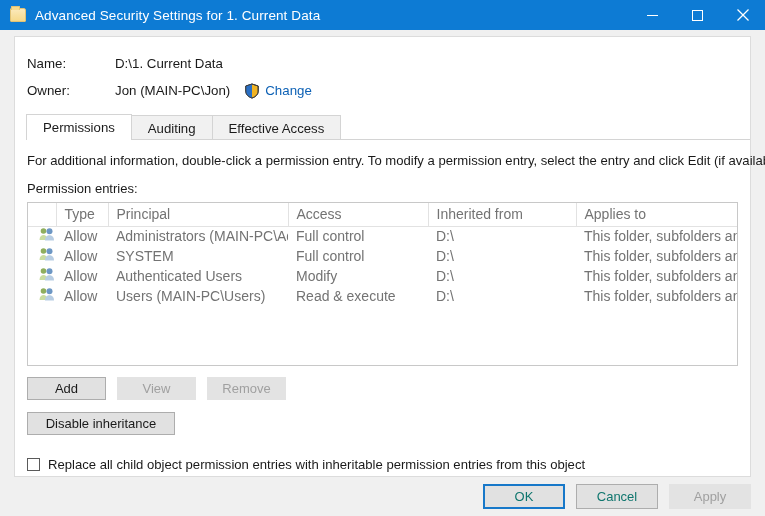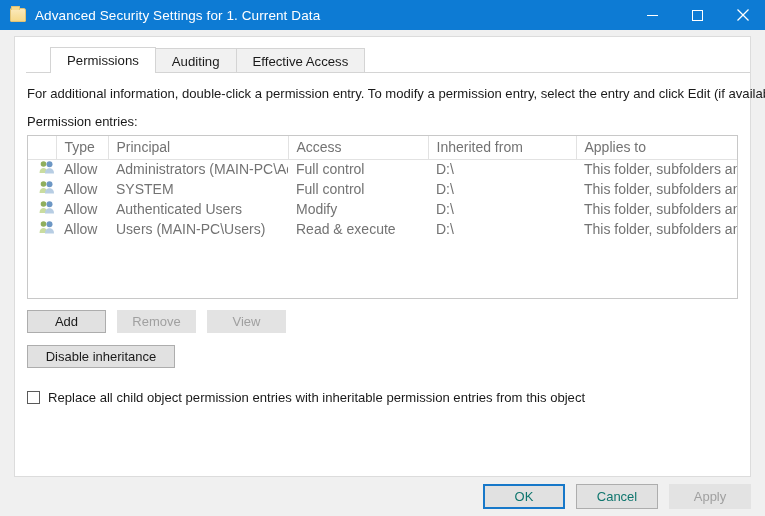--- a/index.html
+++ b/index.html
@@ -115,21 +115,20 @@
     display: flex;
     align-items: center;
     justify-content: center;
     font-size: 13.2px;
     color: #1a1a1a;
     border: 1px solid #d4d4d4;
     border-bottom: none;
     background: #f1f1f1;
     white-space: nowrap;
     position: relative;
-    margin-left: 24px;
   }
   .tab + .tab { margin-left: -1px; }
   .tab.active {
     background: #ffffff;
     height: 26px;
     z-index: 3;
     border-color: #d4d4d4;
   }
   #tab-underline {
     position: absolute;
@@ -301,20 +300,38 @@
         <svg width="12" height="12" viewBox="0 0 12 12">
             <line x1="0.5" y1="0.5" x2="11.5" y2="11.5" stroke="#ffffff" stroke-width="1.2"></line>
             <line x1="11.5" y1="0.5" x2="0.5" y2="11.5" stroke="#ffffff" stroke-width="1.2"></line>
           </svg>
       </div>
     </div>
   </div>
 
   <div id="panel">
 
+    <div id="info">
+      <div class="info-row">
+        <div class="info-label">Name:</div>
+        <div class="info-value">D:\1. Current Data</div>
+      </div>
+      <div class="info-row">
+        <div class="info-label">Owner:</div>
+        <div class="info-value">Jon (MAIN-PC\Jon)</div>
+        <span id="shield-icon">
+          <svg width="16" height="16" viewBox="0 0 16 16">
+            <path d="M8 1 L14.2 3 V8.2 C14.2 11.6 11.3 14.1 8 15 C4.7 14.1 1.8 11.6 1.8 8.2 V3 Z" fill="#f0b323" stroke="#3c3c3c" stroke-width="1"></path>
+            <path d="M8 1 L1.8 3 V8.2 C1.8 11.6 4.7 14.1 8 15 Z" fill="#2a6fc4" stroke="none"></path>
+            <path d="M8 1 L14.2 3 V8.2 C14.2 11.6 11.3 14.1 8 15 C4.7 14.1 1.8 11.6 1.8 8.2 V3 Z" fill="none" stroke="#3c3c3c" stroke-width="1"></path>
+          </svg>
+        </span>
+        <span id="change-link">Change</span>
+      </div>
+    </div>
 
     <div id="tabstrip">
       <div id="tab-underline"></div>
       <div class="tab active">Permissions</div>
       <div class="tab">Auditing</div>
       <div class="tab">Effective Access</div>
     </div>
 
     <div id="instruction">For additional information, double-click a permission entry. To modify a permission entry, select the entry and click Edit (if available).</div>
     <div id="entries-label">Permission entries:</div>
@@ -399,22 +416,22 @@
             <td>Read &amp; execute</td>
             <td>D:\</td>
             <td>This folder, subfolders and files</td>
           </tr>
         </tbody>
       </table>
     </div>
 
     <div id="btn-row">
       <div class="btn">Add</div>
+      <div class="btn disabled">View</div>
       <div class="btn disabled">Remove</div>
-      <div class="btn disabled">View</div>
     </div>
 
     <div id="disable-inherit-row">
       <div class="btn wide">Disable inheritance</div>
     </div>
 
     <div id="replace-row">
       <div id="replace-box"></div>
       <div>Replace all child object permission entries with inheritable permission entries from this object</div>
     </div>

